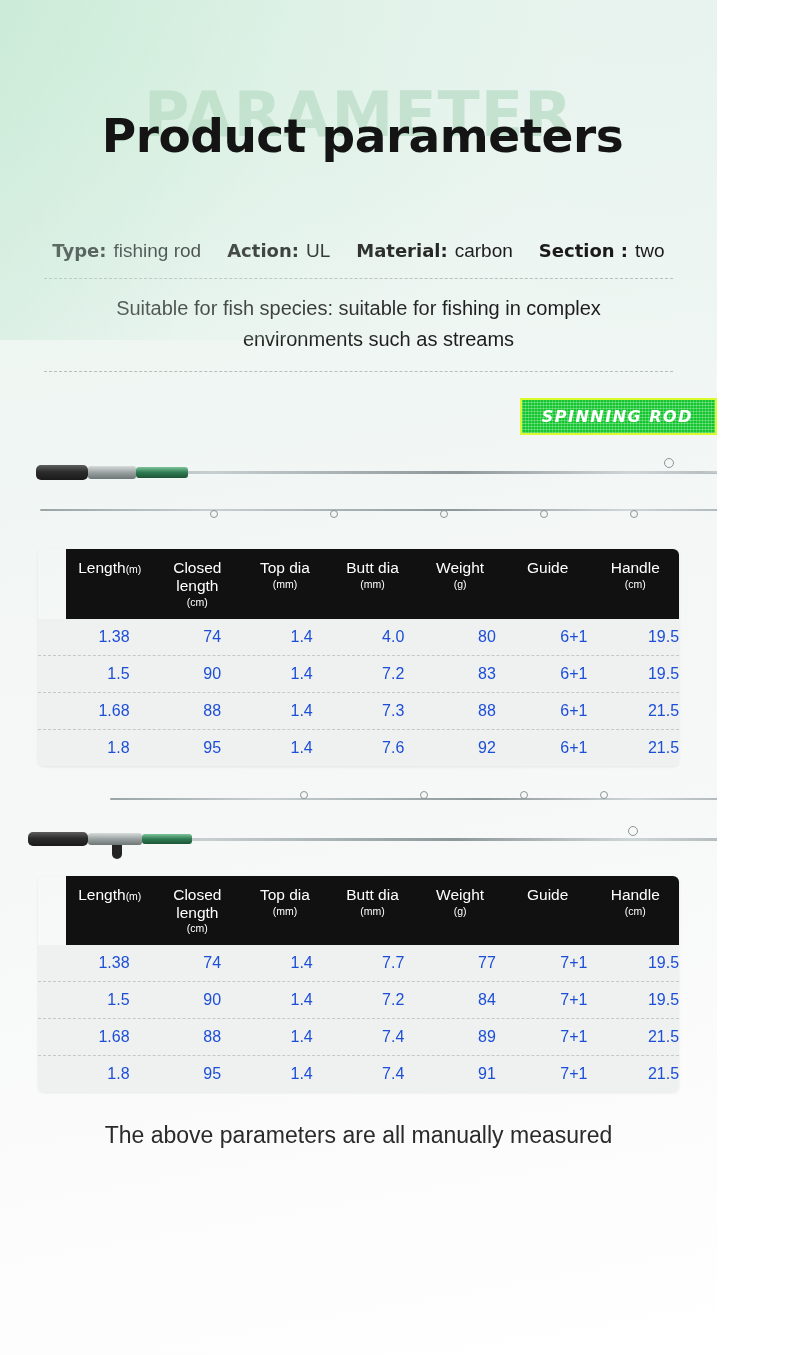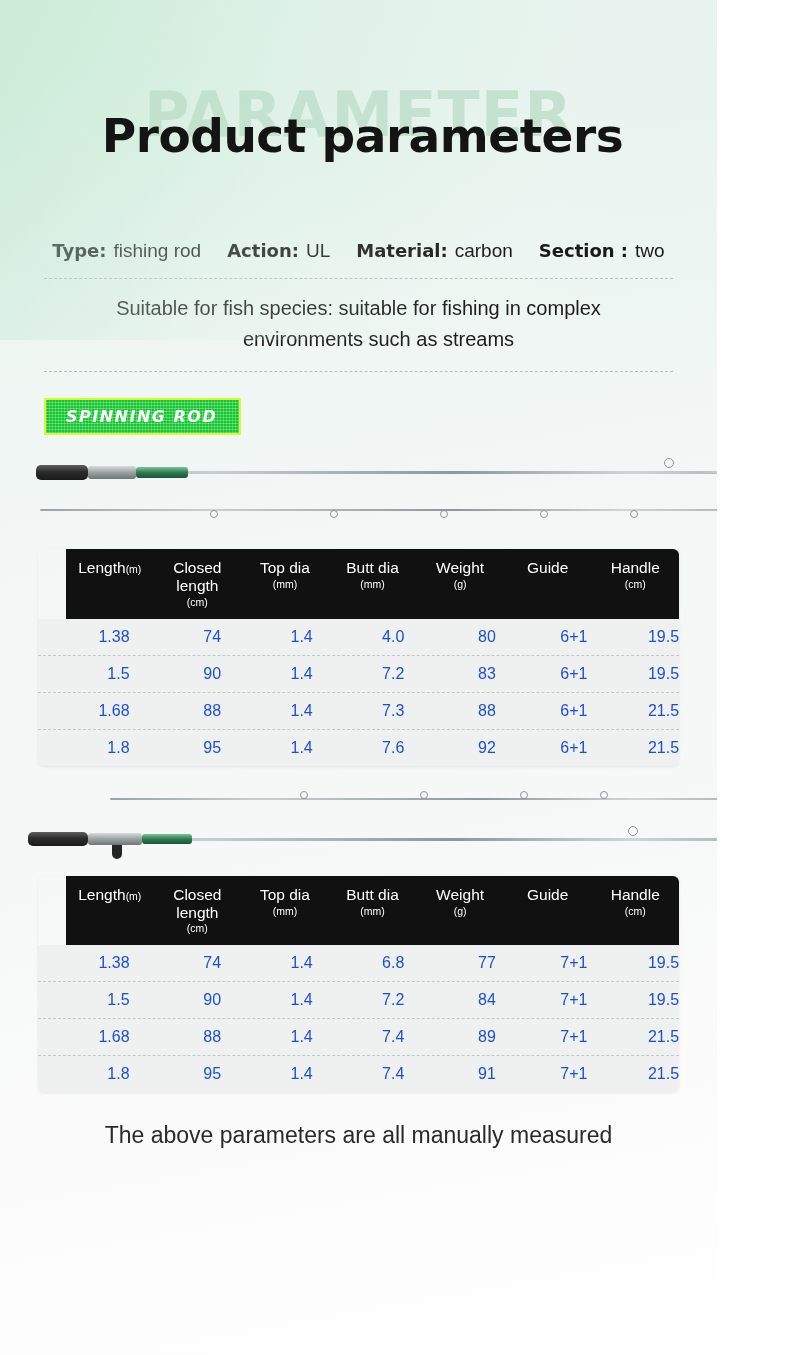--- a/index.html
+++ b/index.html
@@ -107,21 +107,22 @@
     color: #1d1d1d;
     font-family: "Liberation Sans", sans-serif;
   }
   .species .line2 {
     display: block;
     padding-left: 40px;
   }
 
   
   .badge-wrap {
-    margin: 26px 0 0 44px;
+    margin: 26px 0 0 60px;
+    text-align: right;
   }
   .badge {
     position: relative;
     display: inline-block;
     padding: 7px 22px 7px 20px;
     background:
       repeating-linear-gradient(0deg, rgba(255,255,255,0.28) 0px, rgba(255,255,255,0.28) 1px, rgba(255,255,255,0) 1px, rgba(255,255,255,0) 3px),
       repeating-linear-gradient(90deg, rgba(255,255,255,0.22) 0px, rgba(255,255,255,0.22) 1px, rgba(255,255,255,0) 1px, rgba(255,255,255,0) 3px),
       #14c62e;
     border: 2px solid #d9fb2c;
@@ -373,21 +374,21 @@
       <div class="th"><span>Butt dia</span><span class="unit below">(mm)</span></div>
       <div class="th"><span>Weight</span><span class="unit below">(g)</span></div>
       <div class="th"><span>Guide</span></div>
       <div class="th"><span>Handle</span><span class="unit below">(cm)</span></div>
     </div>
     <div class="tbody">
       <div class="tr">
         <div class="td">1.38</div>
         <div class="td">74</div>
         <div class="td">1.4</div>
-        <div class="td">6.8</div>
+        <div class="td">7.7</div>
         <div class="td">77</div>
         <div class="td">7+1</div>
         <div class="td">19.5</div>
       </div>
       <div class="tr">
         <div class="td">1.5</div>
         <div class="td">90</div>
         <div class="td">1.4</div>
         <div class="td">7.2</div>
         <div class="td">84</div>

